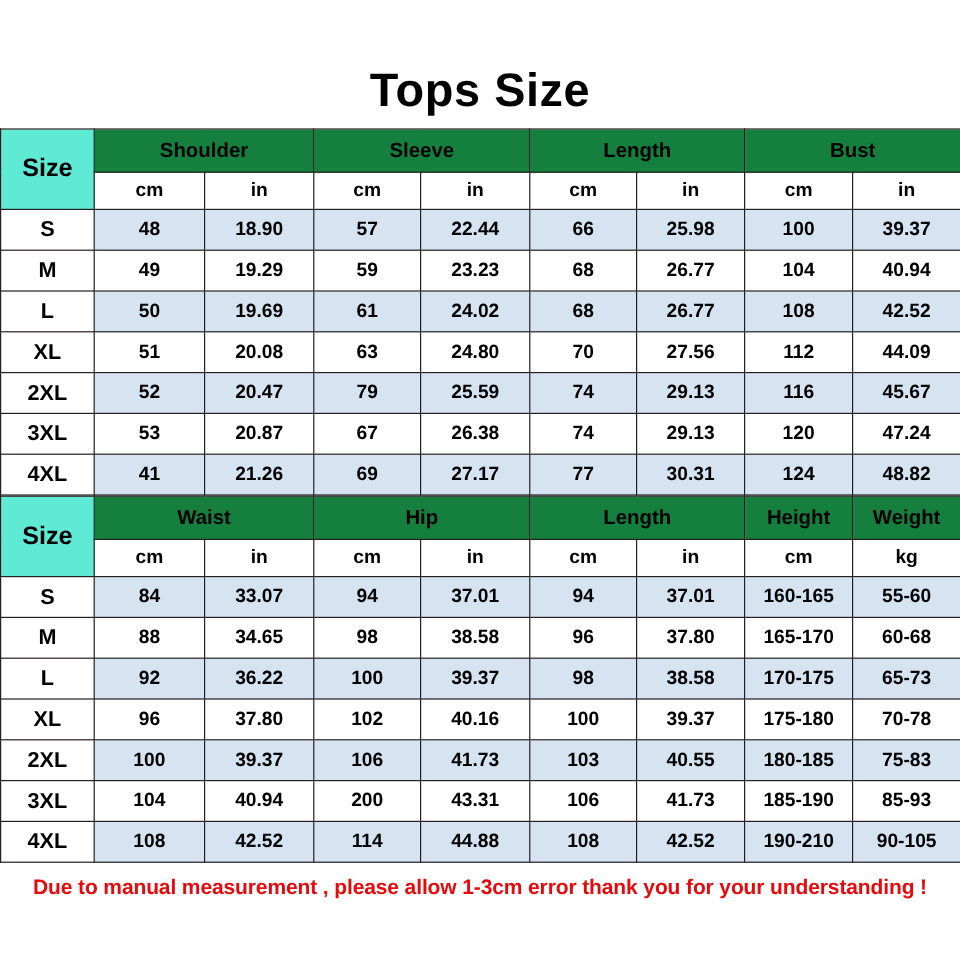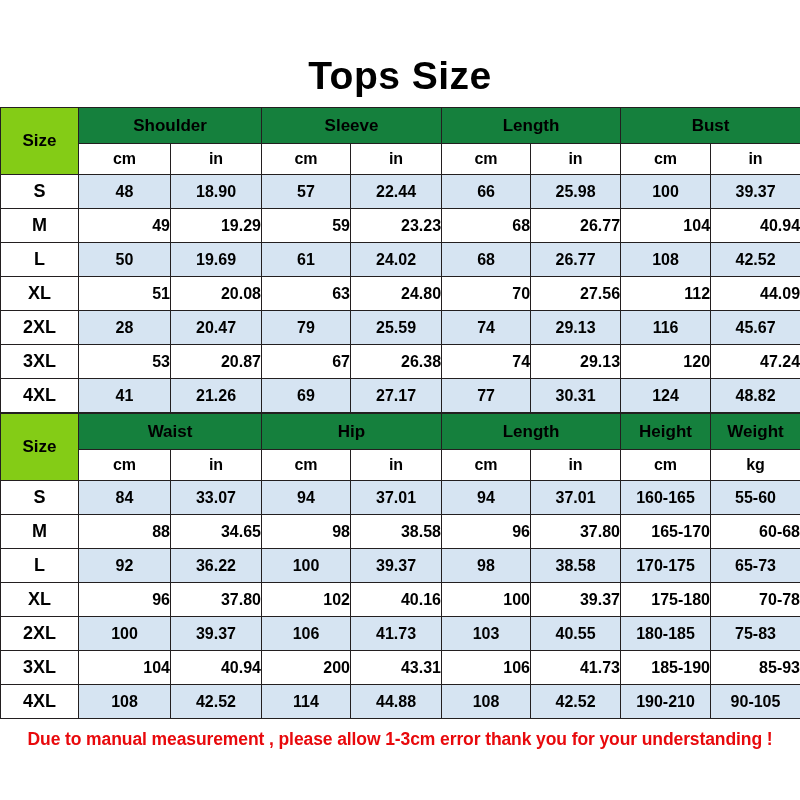--- a/index.html
+++ b/index.html
@@ -52,29 +52,29 @@
     height: 35px;
     font-size: 17px;
     background: #15803d;
   }
   .hdr-unit {
     height: 30px;
     font-size: 16px;
     background: #ffffff;
   }
   .size-head {
-    background: #84cc16;
-    font-size: 17px;
+    background: #5eead4;
+    font-size: 21px;
   }
   .size-cell {
     background: #ffffff;
     font-size: 18px;
   }
   tr.blue td.val { background: #d6e4f2; }
-  tr.white td.val { background: #ffffff; text-align: right; }
+  tr.white td.val { background: #ffffff; }
   td.val { font-size: 16px; }
 
   .note {
     margin-top: 10px;
     text-align: center;
     color: #e8090c;
     font-size: 17.5px;
     font-weight: bold;
     font-family: "Liberation Sans", sans-serif;
     letter-spacing: -0.1px;
@@ -158,21 +158,21 @@
         <td class="val">20.08</td>
         <td class="val">63</td>
         <td class="val">24.80</td>
         <td class="val">70</td>
         <td class="val">27.56</td>
         <td class="val">112</td>
         <td class="val">44.09</td>
       </tr>
       <tr class="blue">
         <td class="size-cell">2XL</td>
-        <td class="val">28</td>
+        <td class="val">52</td>
         <td class="val">20.47</td>
         <td class="val">79</td>
         <td class="val">25.59</td>
         <td class="val">74</td>
         <td class="val">29.13</td>
         <td class="val">116</td>
         <td class="val">45.67</td>
       </tr>
       <tr class="white">
         <td class="size-cell">3XL</td>

